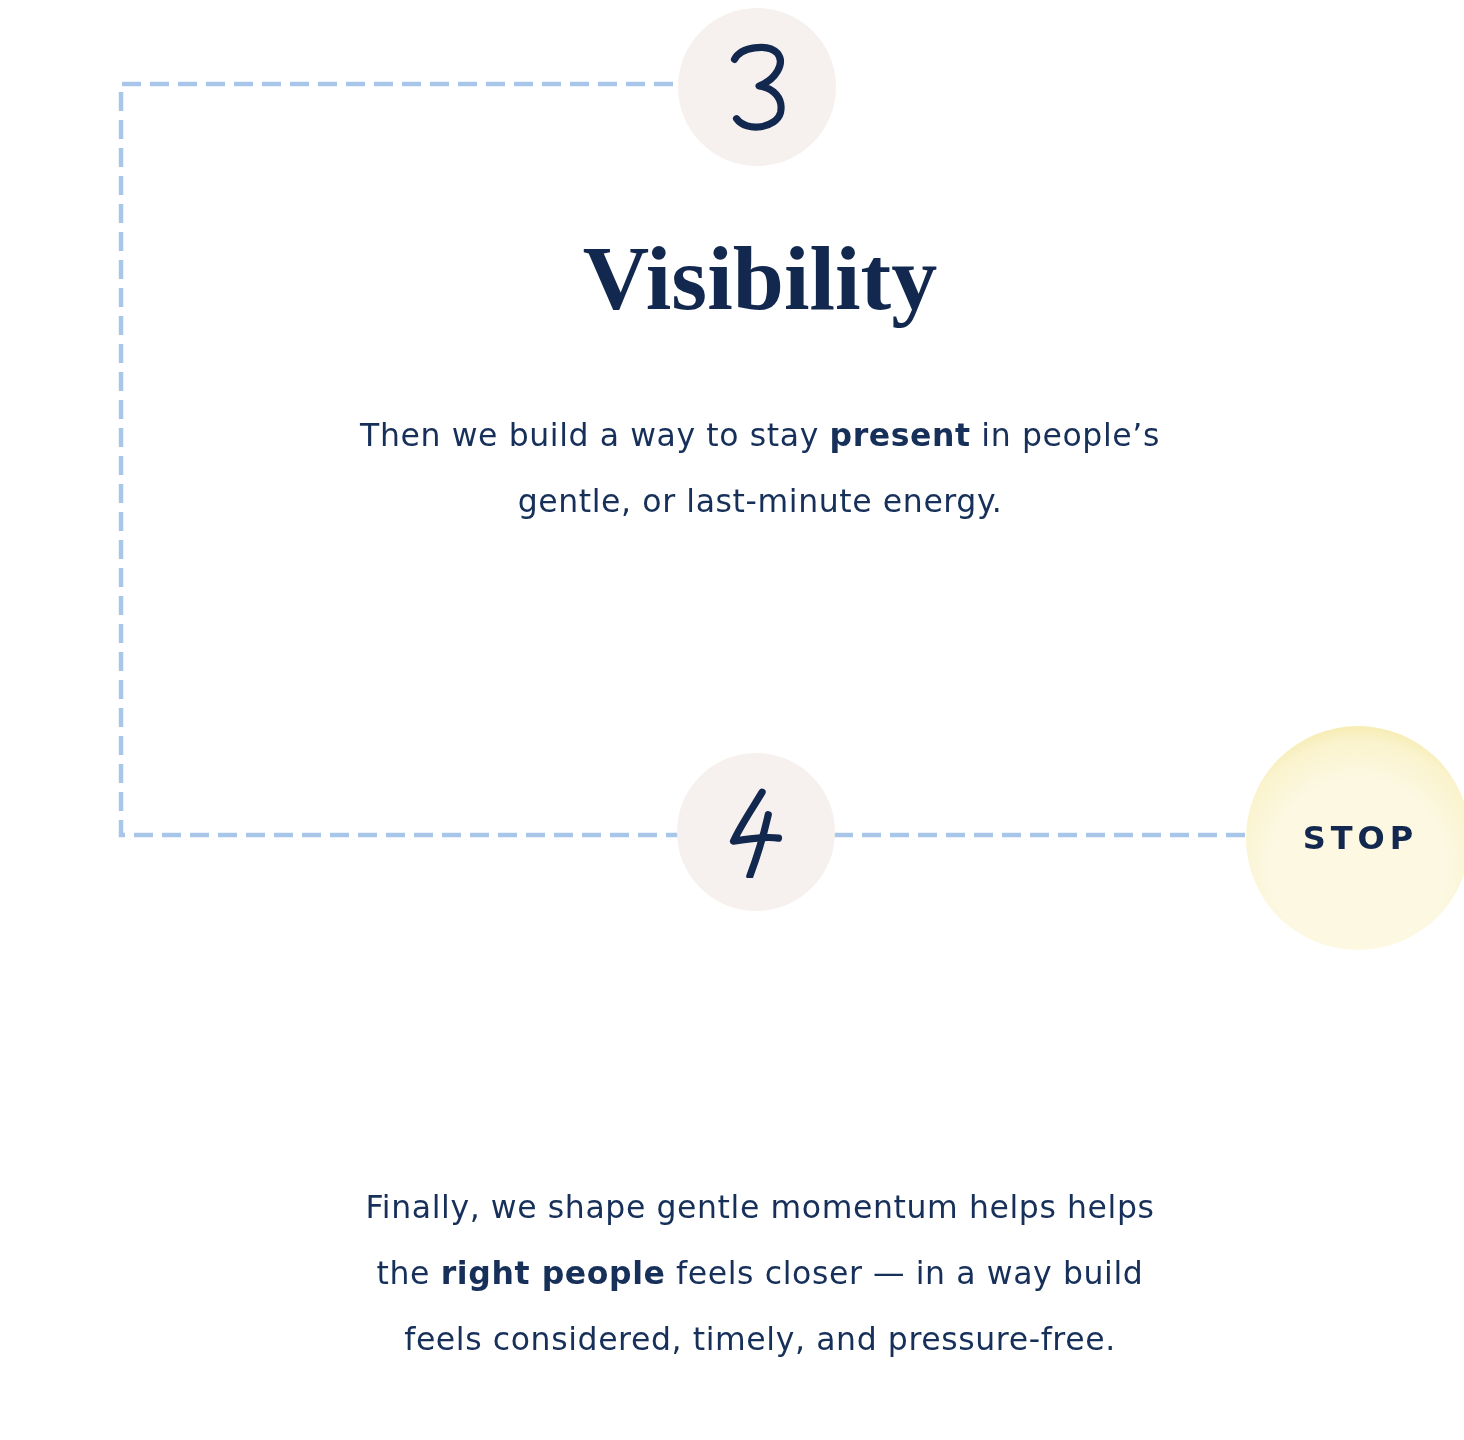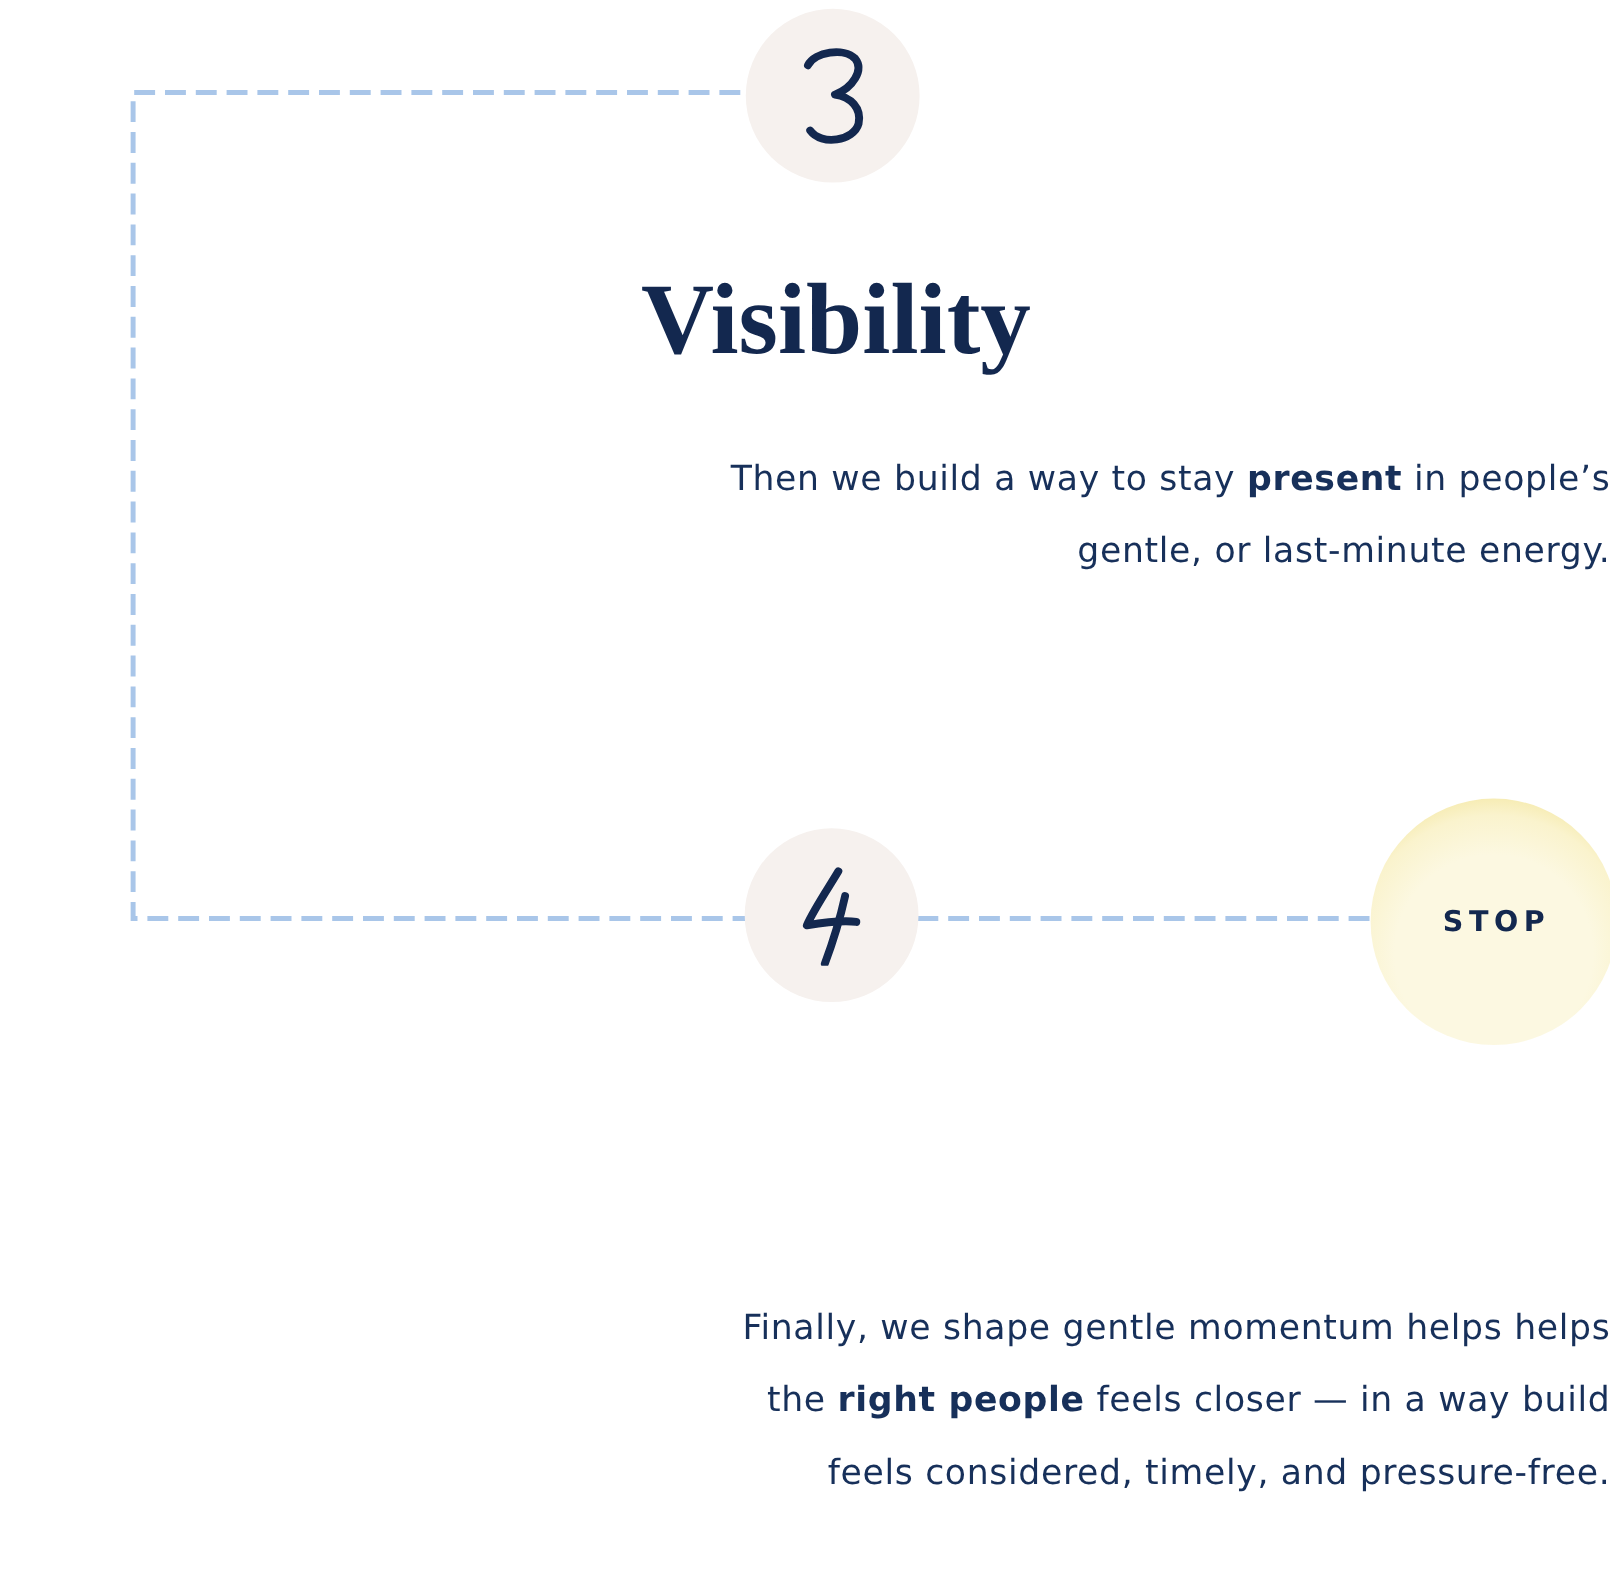--- a/index.html
+++ b/index.html
@@ -16,36 +16,36 @@
   .c4{left:677px;top:753px;}
   .digit{width:62px;height:92px;display:block;}
   .digit path{fill:none;stroke:#13284f;stroke-width:7;stroke-linecap:round;stroke-linejoin:round;}
   .stop{
     position:absolute;left:1246px;top:726px;width:224px;height:224px;border-radius:50%;
     display:flex;align-items:center;justify-content:center;
     background:radial-gradient(circle at 50% 63%,
       #fcf8e1 50%, #faf3cd 70%, #f4e7a2 85%, #eacd4d 95%, #e6c52f 100%);
   }
   .stop-label{
-    font-size:26px;font-weight:bold;letter-spacing:5px;padding-left:5px;color:#13284f;
+    font-size:32px;font-weight:bold;letter-spacing:5px;padding-left:5px;color:#13284f;
     font-family:"DejaVu Sans",sans-serif;
   }
   .title{
-    position:absolute;left:56px;right:0;margin:12px;text-align:center;
+    position:absolute;left:56px;right:0;margin:0;text-align:center;
     font-family:"Liberation Serif","DejaVu Serif",serif;font-weight:700;
     font-size:92px;line-height:1.05;color:#13284f;
   }
   .t3{top:230px;}
   .t4{top:996px;}
   .arrow{
     font-family:"DejaVu Sans",sans-serif;font-weight:600;font-size:64px;
     vertical-align:10px;margin:0 18px;
   }
   .bodytext{
-    position:absolute;left:56px;right:0;text-align:right;
+    position:absolute;left:56px;right:0;text-align:center;
     font-size:31.5px;letter-spacing:0.6px;line-height:66px;color:#17305a;
   }
   .p1{top:402px;}
   .p2{top:1174px;}
   .line{white-space:nowrap;}
   .b{font-weight:bold;}
   .i{}
 </style>
 </head>
 <body>

